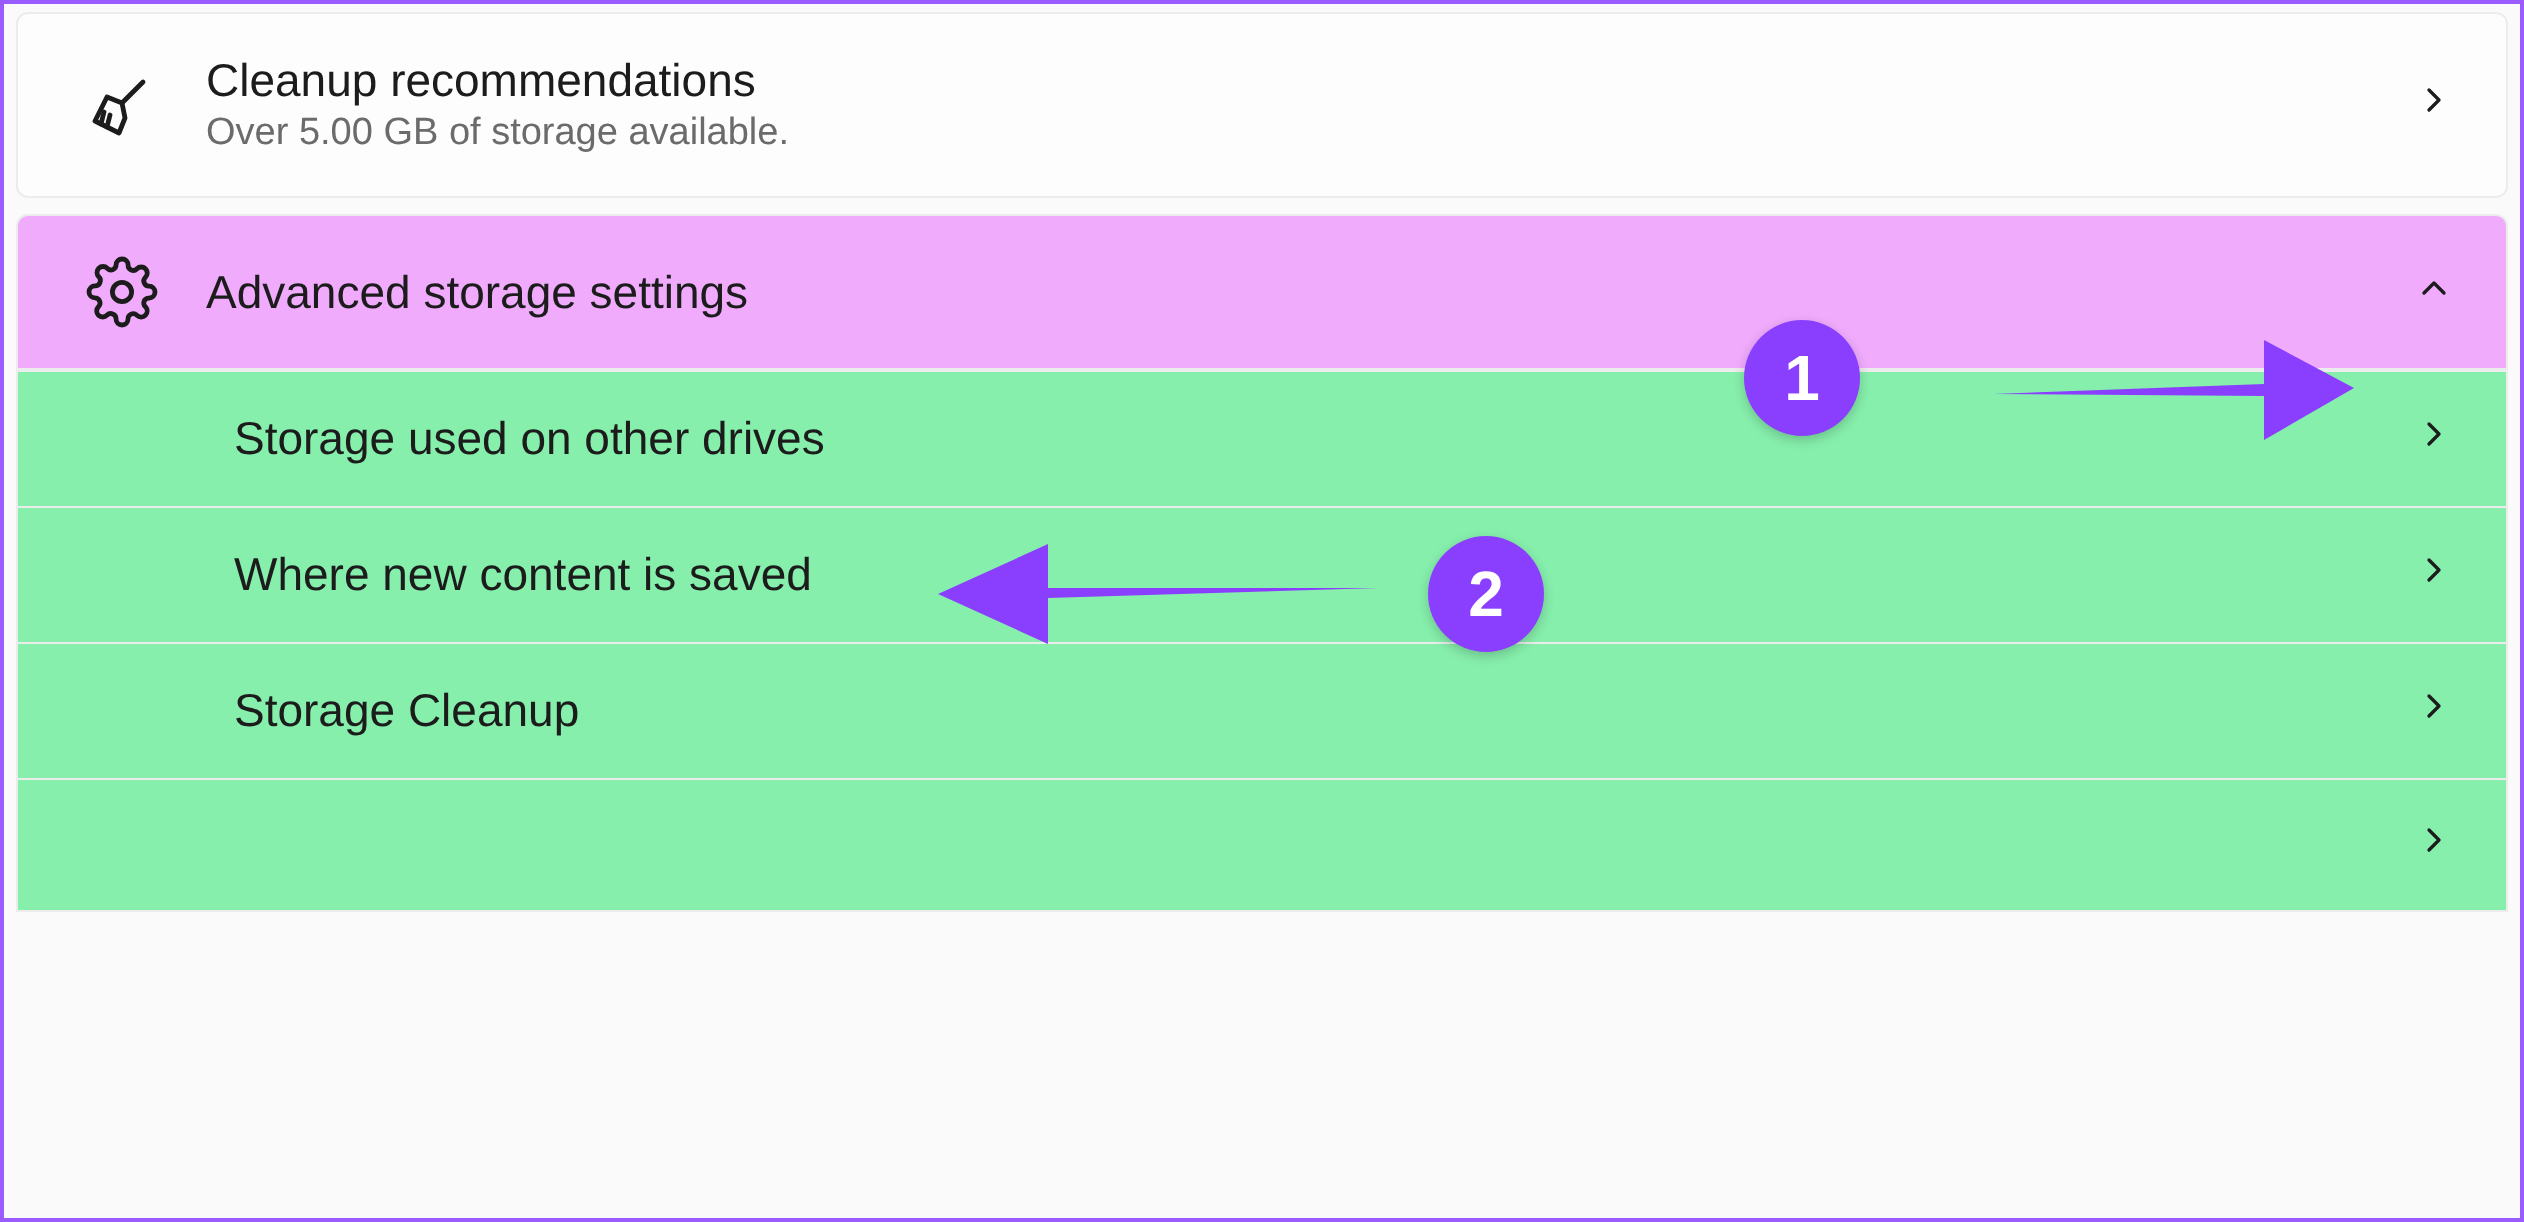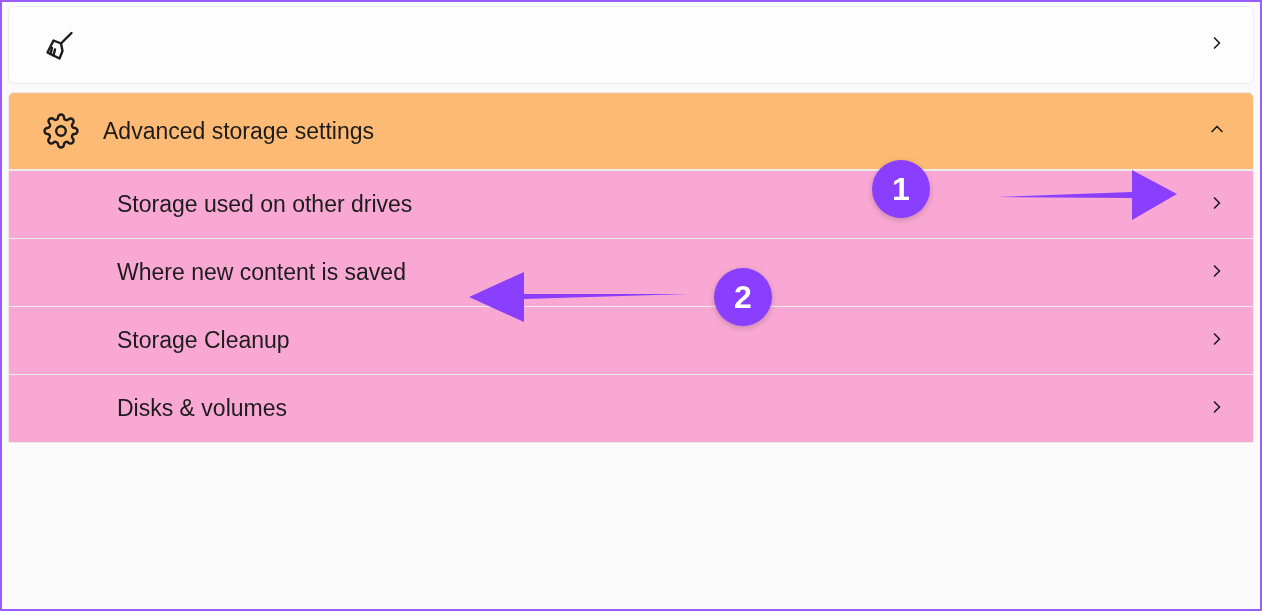--- a/index.html
+++ b/index.html
@@ -22,30 +22,30 @@
     align-items: center;
     background: #fdfdfd;
     border: 1px solid #ececec;
     border-radius: 6px;
     margin: 4px 6px 4px 6px;
     padding: 20px 26px 20px 10px;
     position: relative;
     cursor: pointer;
   }
   .row.header {
-    background: #fdba74;
+    background: #f0abfc;
     border-radius: 6px 6px 0 0;
     margin-bottom: 0;
   }
   .row.sub {
     border-radius: 0;
     margin-top: 0;
     margin-bottom: 0;
     padding-left: 108px;
-    background: #f9a8d4;
+    background: #86efac;
   }
   .row.sub + .row.sub { border-top: none; }
   .icon-wrap {
     width: 84px;
     display: flex;
     justify-content: center;
     align-items: center;
     flex-shrink: 0;
   }
   .title-stack {
@@ -95,20 +95,24 @@
 
   <div class="row">
     <div class="icon-wrap">
       <svg width="36" height="36" viewBox="0 0 24 24" fill="none" stroke="#1c1c1c" stroke-width="1.6" stroke-linecap="round" stroke-linejoin="round">
         <path d="M19 4 L12 11"></path>
         <path d="M12 11 L7 9 L3 17 L11 21 L13 16 Z"></path>
         <path d="M6 14 L5 18"></path>
         <path d="M8 15 L7 19"></path>
       </svg>
     </div>
+    <div class="title-stack">
+      <span class="title">Cleanup recommendations</span>
+      <span class="subtitle">Over 5.00 GB of storage available.</span>
+    </div>
     <div class="chevron">
       <svg width="20" height="20" viewBox="0 0 24 24" fill="none" stroke="#1c1c1c" stroke-width="2" stroke-linecap="round" stroke-linejoin="round">
         <polyline points="9 18 15 12 9 6"></polyline>
       </svg>
     </div>
   </div>
 
   <div class="row header">
     <div class="icon-wrap">
       <svg width="36" height="36" viewBox="0 0 24 24" fill="none" stroke="#1c1c1c" stroke-width="1.6" stroke-linecap="round" stroke-linejoin="round">
@@ -147,21 +151,20 @@
   <div class="row sub">
     <span class="title">Storage Cleanup</span>
     <div class="chevron">
       <svg width="20" height="20" viewBox="0 0 24 24" fill="none" stroke="#1c1c1c" stroke-width="2" stroke-linecap="round" stroke-linejoin="round">
         <polyline points="9 18 15 12 9 6"></polyline>
       </svg>
     </div>
   </div>
 
   <div class="row sub">
-    <span class="title">Disks &amp; volumes</span>
     <div class="chevron">
       <svg width="20" height="20" viewBox="0 0 24 24" fill="none" stroke="#1c1c1c" stroke-width="2" stroke-linecap="round" stroke-linejoin="round">
         <polyline points="9 18 15 12 9 6"></polyline>
       </svg>
     </div>
   </div>
 
 </div>
 
 <div class="badge" style="left:870px; top:158px;">

